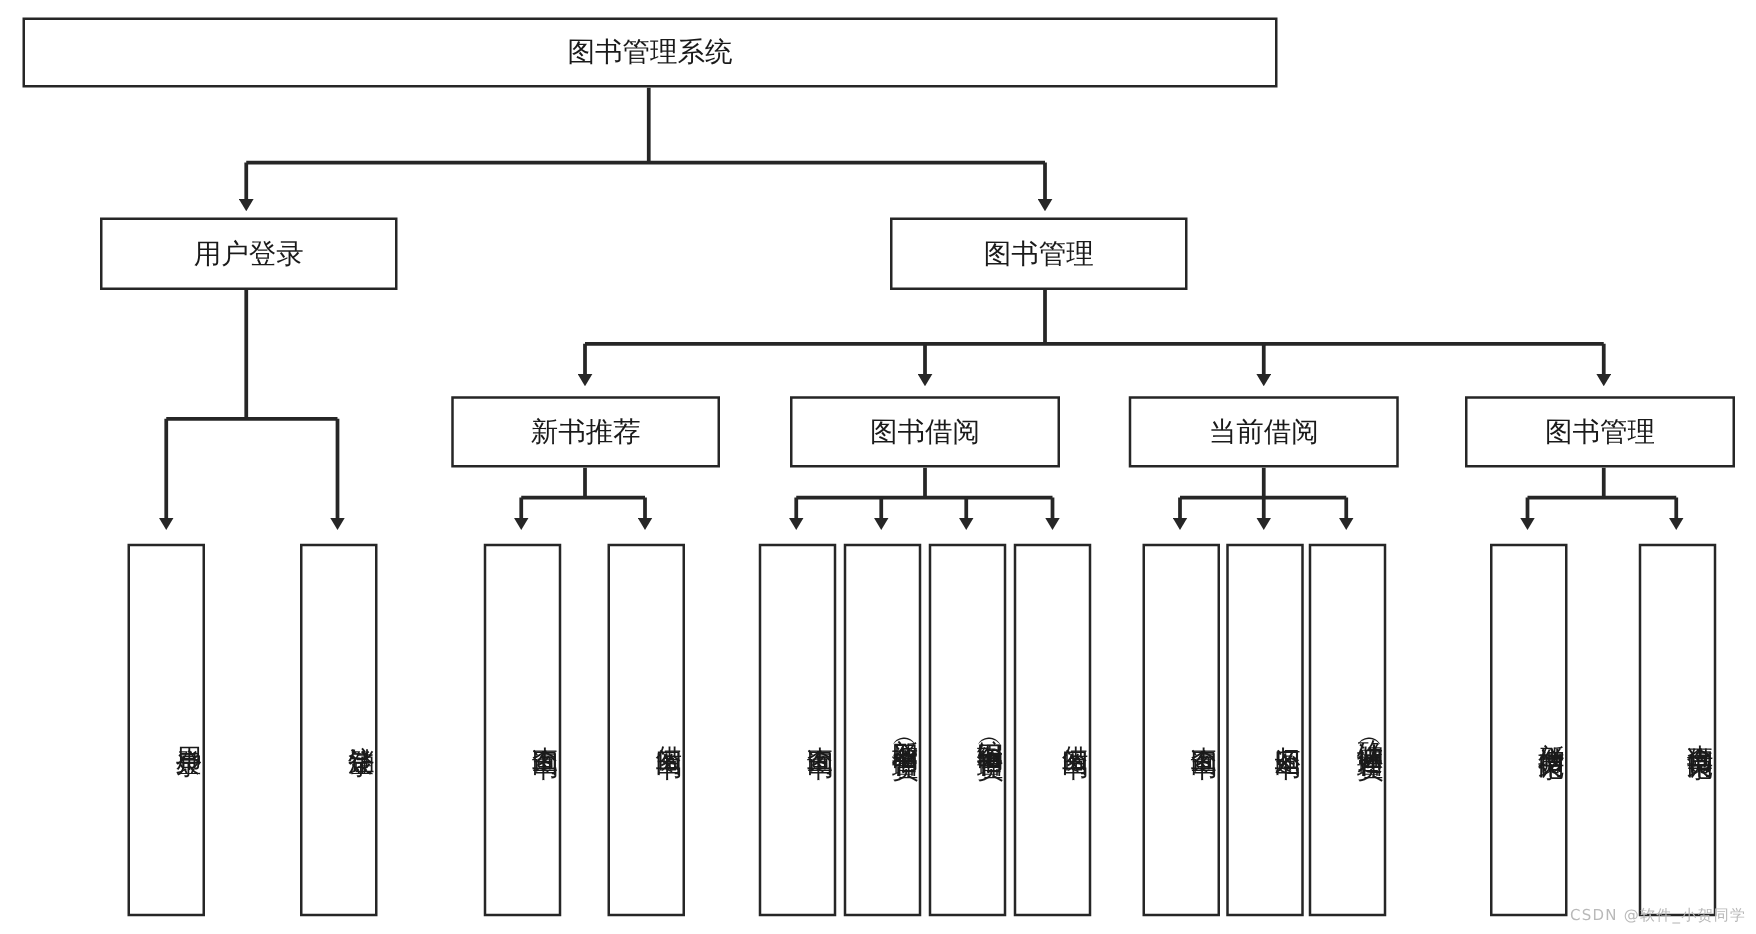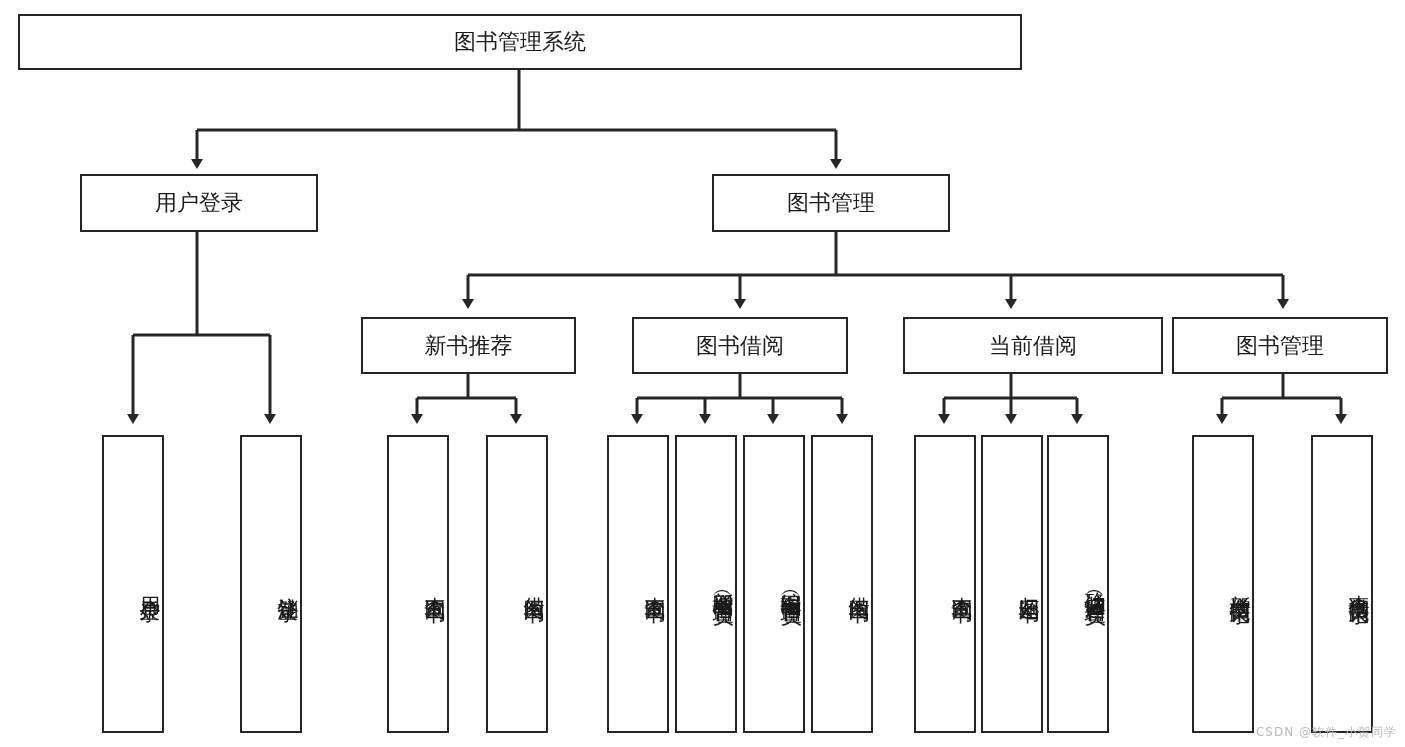--- a/index.html
+++ b/index.html
@@ -128,21 +128,21 @@
   <div class="node horiz" style="left:361px;top:317px;width:215px;height:57px;">
     <span>新书推荐</span>
   </div>
 
   <div class="node horiz" style="left:712px;top:174px;width:238px;height:58px;">
     <span>图书管理</span>
   </div>
   <div class="node horiz" style="left:632px;top:317px;width:216px;height:57px;">
     <span>图书借阅</span>
   </div>
-  <div class="node horiz" style="left:903px;top:317px;width:260px;height:57px;">
+  <div class="node horiz" style="left:903px;top:317px;width:216px;height:57px;">
     <span>当前借阅</span>
   </div>
   <div class="node horiz" style="left:1172px;top:317px;width:216px;height:57px;">
     <span>图书管理</span>
   </div>
 
   <div class="node leaf" style="left:102px;top:435px;width:62px;height:298px;">
     <span class="vlabel">用户登录</span>
   </div>
   <div class="node leaf" style="left:240px;top:435px;width:62px;height:298px;">

